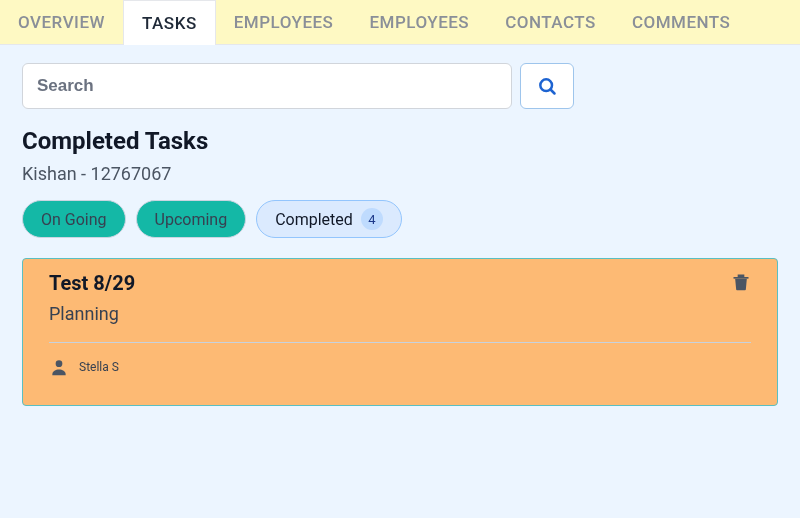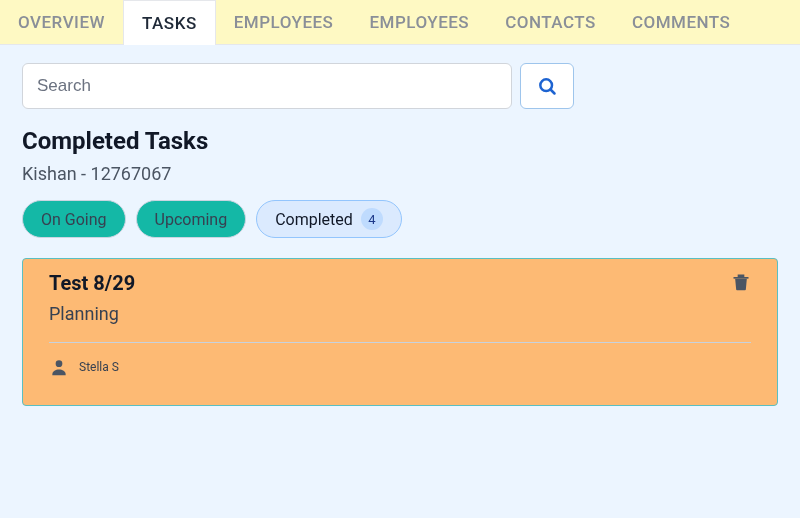--- a/index.html
+++ b/index.html
@@ -44,20 +44,21 @@
     .search-input {
       flex: 0 0 490px;
       height: 46px;
       border: 1px solid #d1d5db;
       border-radius: 6px;
       padding: 0 14px;
       font-size: 17px;
       color: #4b5563;
       background: #ffffff;
       outline: none;
+      font-weight: bold;
     }
     .search-input::placeholder { color: #6b7280; }
     .search-btn {
       width: 54px;
       height: 46px;
       margin-left: 8px;
       border: 1px solid #9ec5ec;
       border-radius: 6px;
       background: #ffffff;
       cursor: pointer;

